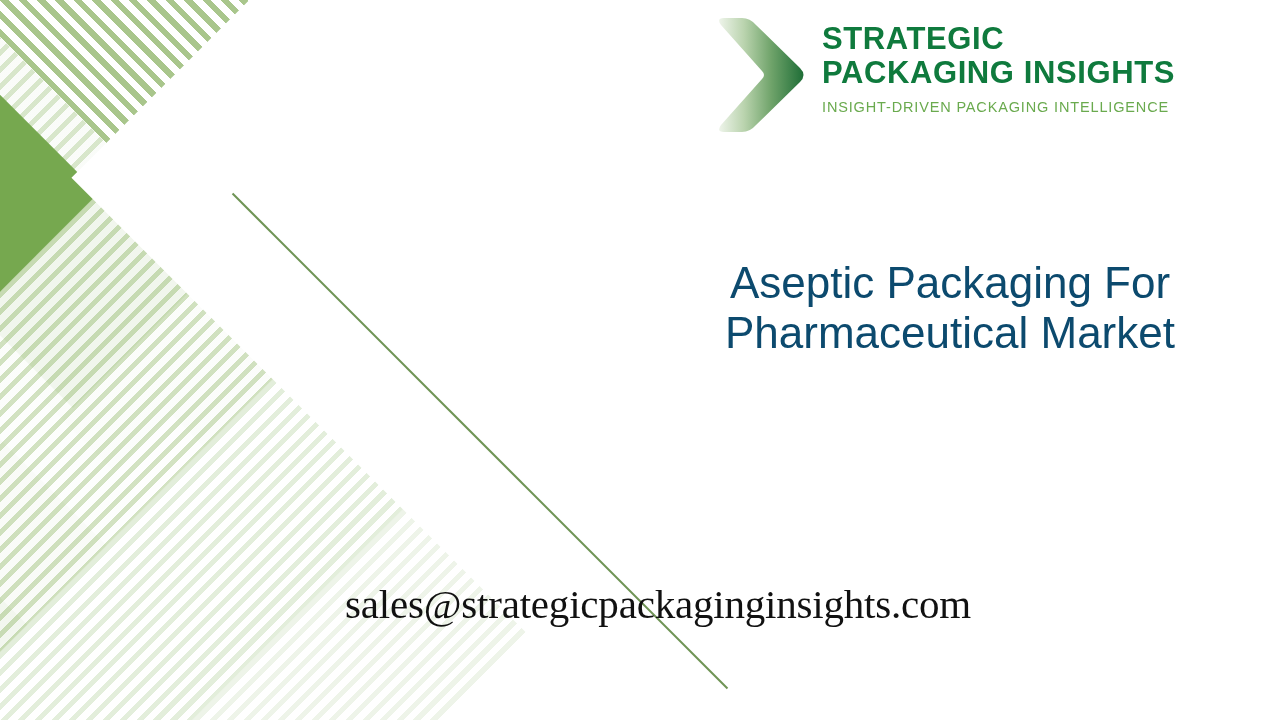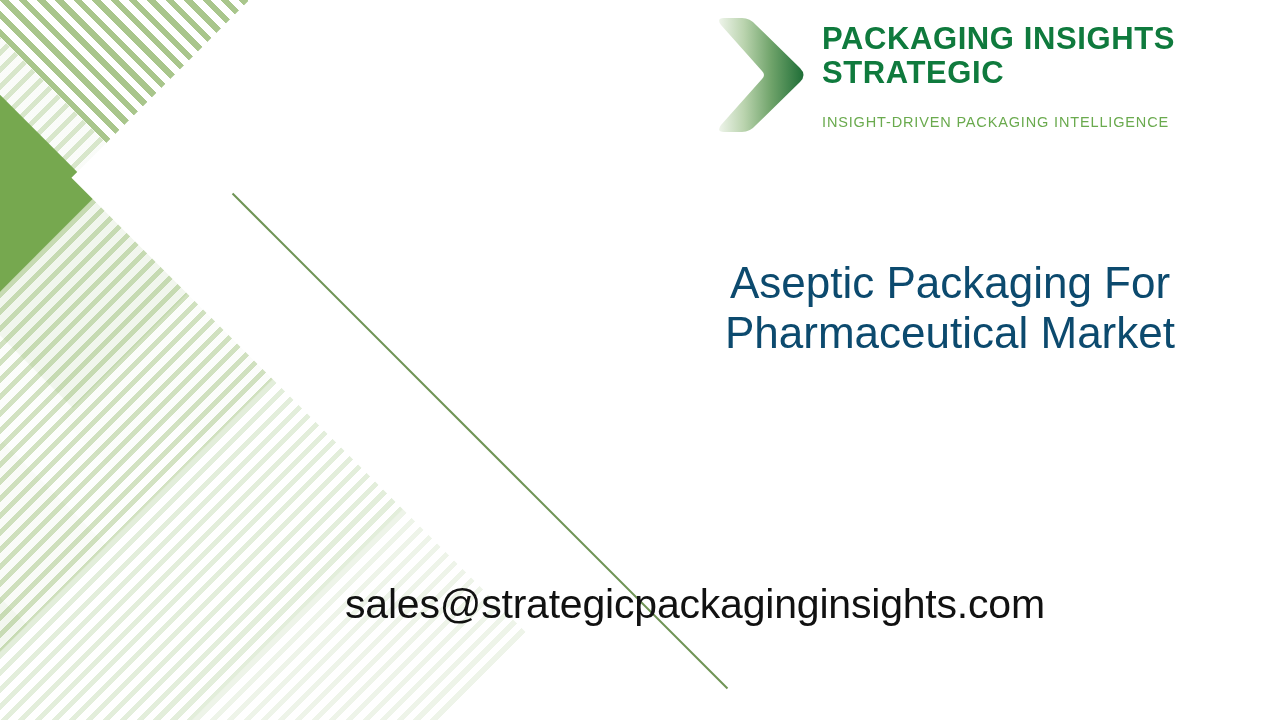--- a/index.html
+++ b/index.html
@@ -232,21 +232,21 @@
   }
   .logo-line {
     font-weight: 700;
     font-size: 31px;
     line-height: 34px;
     letter-spacing: .6px;
     color: #0f7a3d;
     white-space: nowrap;
   }
   .logo-tagline {
-    margin-top: 24px;
+    margin-top: 9px;
     font-size: 14.5px;
     letter-spacing: .85px;
     color: #6aaa4e;
     white-space: nowrap;
   }
 
   
   .headline {
     position: absolute;
     left: 620px;
@@ -257,21 +257,21 @@
     line-height: 50px;
     color: #0c4a6e;
     white-space: pre-line;
   }
 
   
   .email {
     position: absolute;
     left: 345px;
     top: 578px;
-    font-family: Liberation Sans, sans-serif;
+    font-family: Liberation Serif, serif;
     font-stretch: condensed;
     font-size: 41px;
     line-height: 52px;
     color: #111111;
     letter-spacing: -.2px;
     white-space: nowrap;
   }
 </style>
 </head>
 <body>
@@ -304,22 +304,22 @@
         <linearGradient id="chevGrad" x1="0" y1="0" x2="1" y2="0">
           <stop offset="0%" stop-color="#eef4ea"></stop>
           <stop offset="30%" stop-color="#b9d3ad"></stop>
           <stop offset="62%" stop-color="#6fa36a"></stop>
           <stop offset="100%" stop-color="#1f6e37"></stop>
         </linearGradient>
       </defs>
       <path d="M12 4 L30 4 Q38 4 44 11 L88 54 Q95 61 88 68 L44 111 Q38 118 30 118 L12 118 Q4 118 9 111 L50 65 Q54 61 50 57 L9 11 Q4 4 12 4 Z" fill="url(#chevGrad)"></path>
     </svg>
     <div class="logo-text">
+      <div class="logo-line">STRATEGIC</div>
       <div class="logo-line">PACKAGING INSIGHTS</div>
-      <div class="logo-line">STRATEGIC</div>
       <div class="logo-tagline">INSIGHT-DRIVEN PACKAGING INTELLIGENCE</div>
     </div>
   </div>
 
   <div class="headline">Aseptic Packaging For Pharmaceutical Market</div>
 
   <div class="email">sales@strategicpackaginginsights.com</div>
 
 </div>
 

